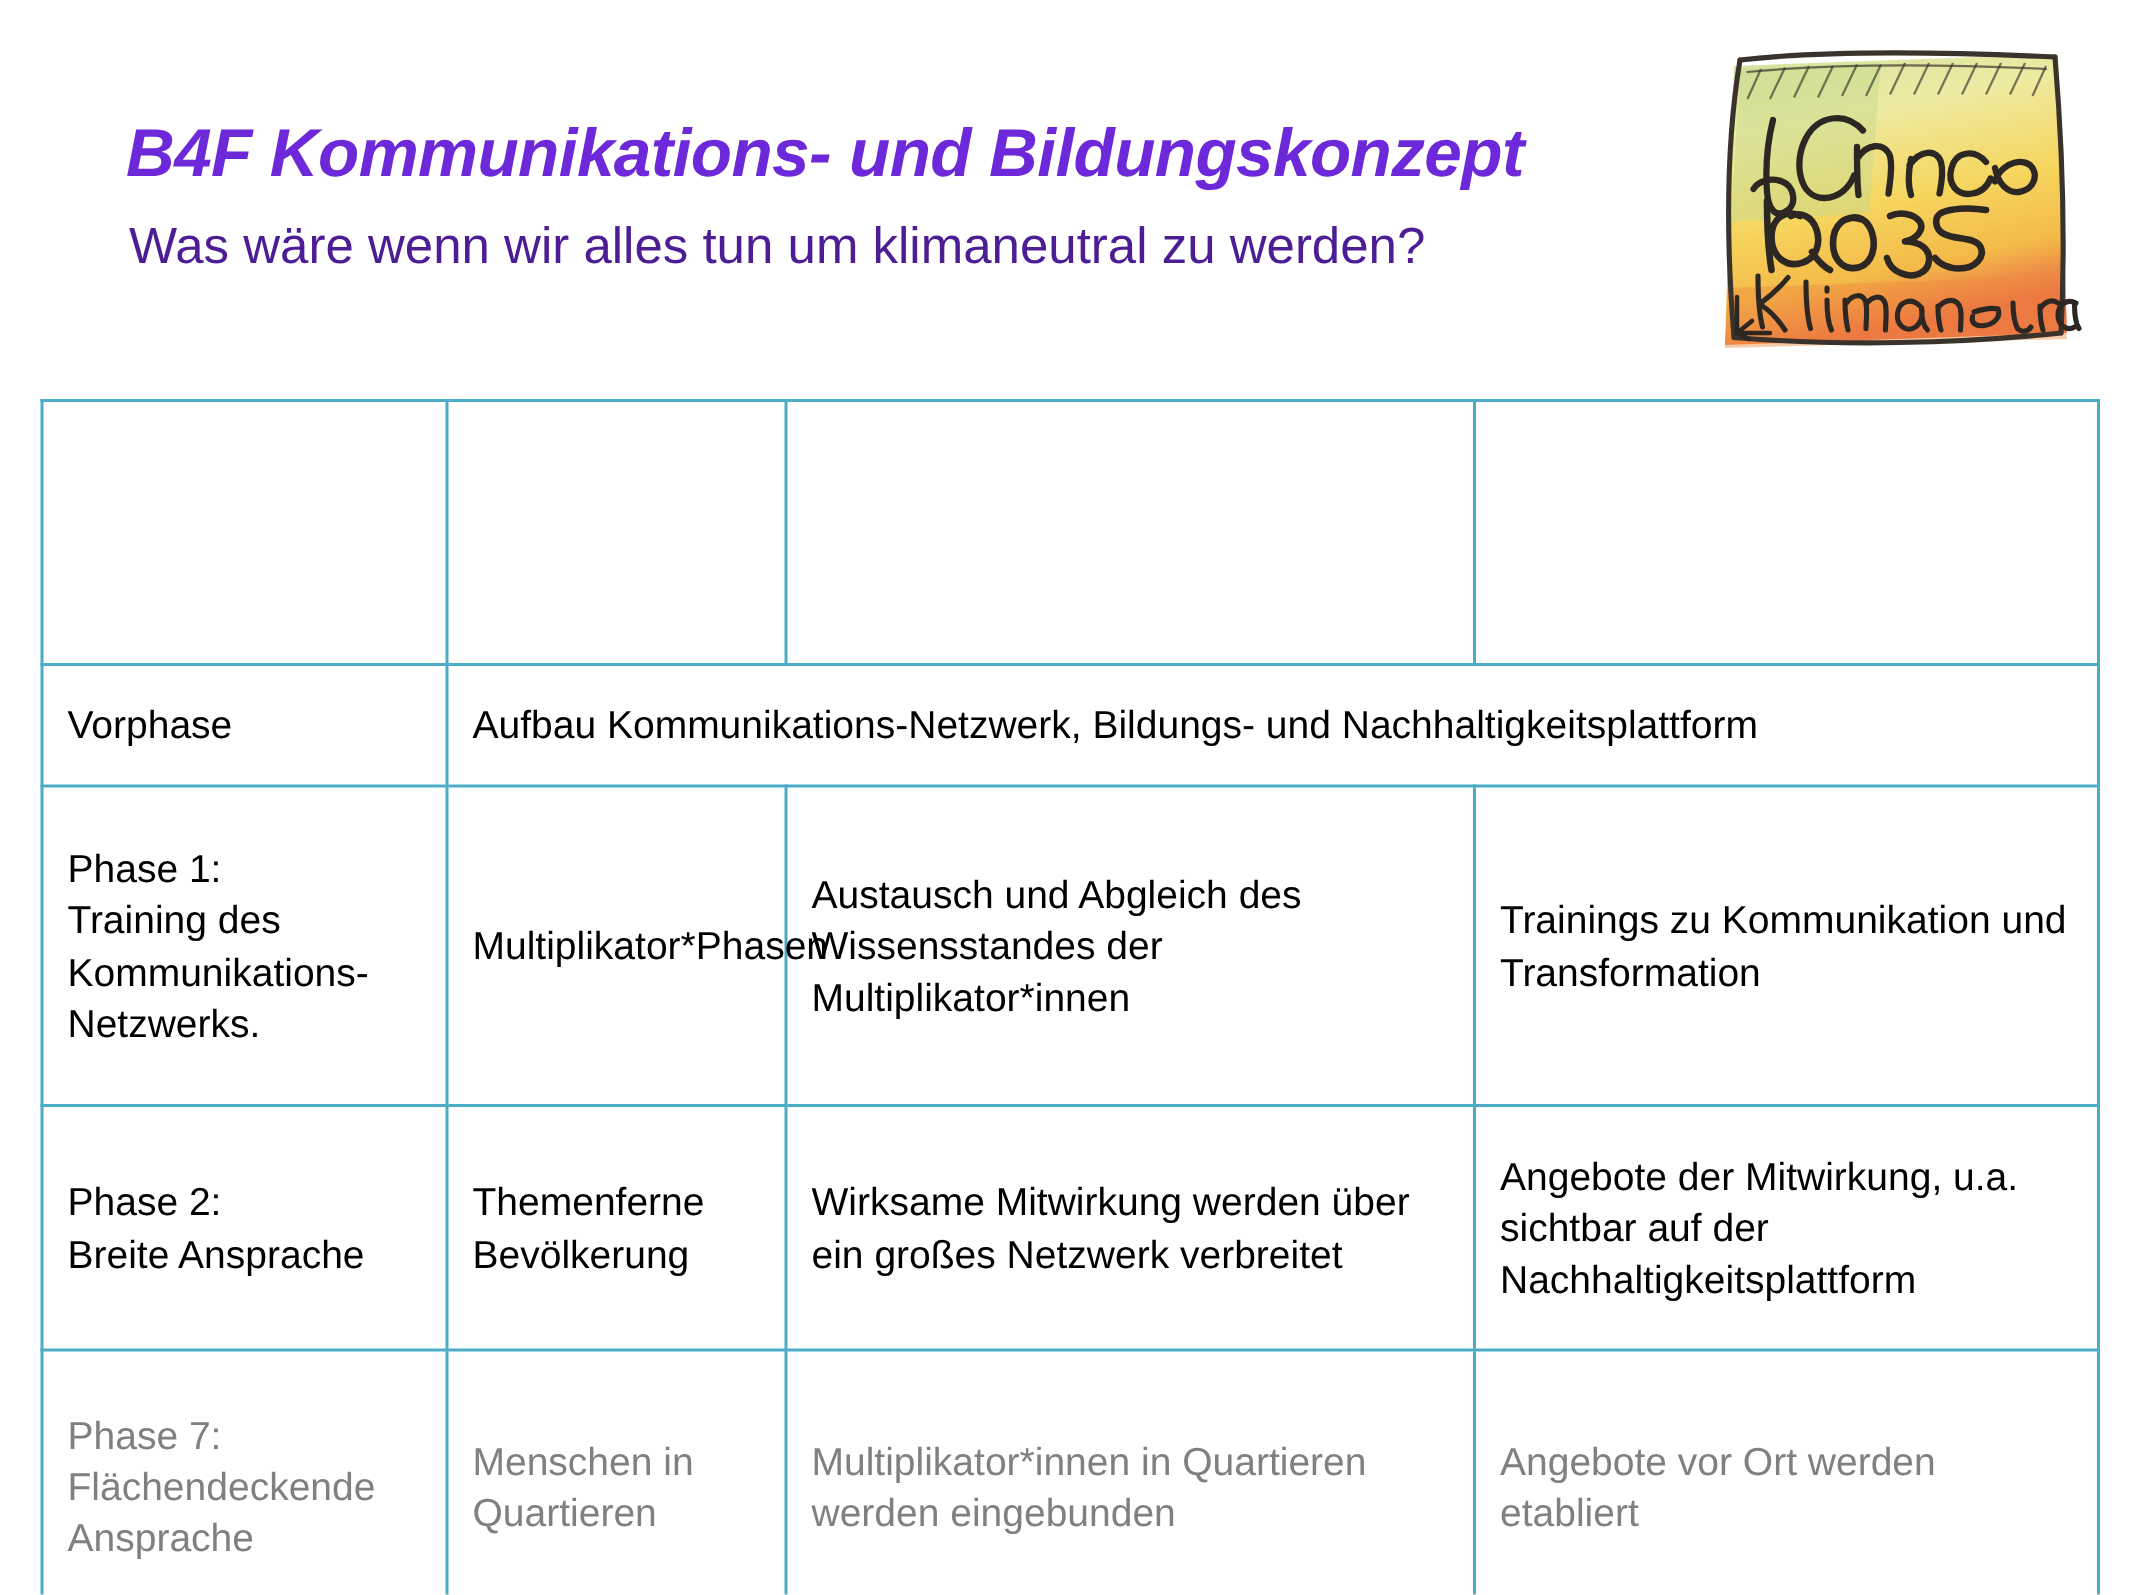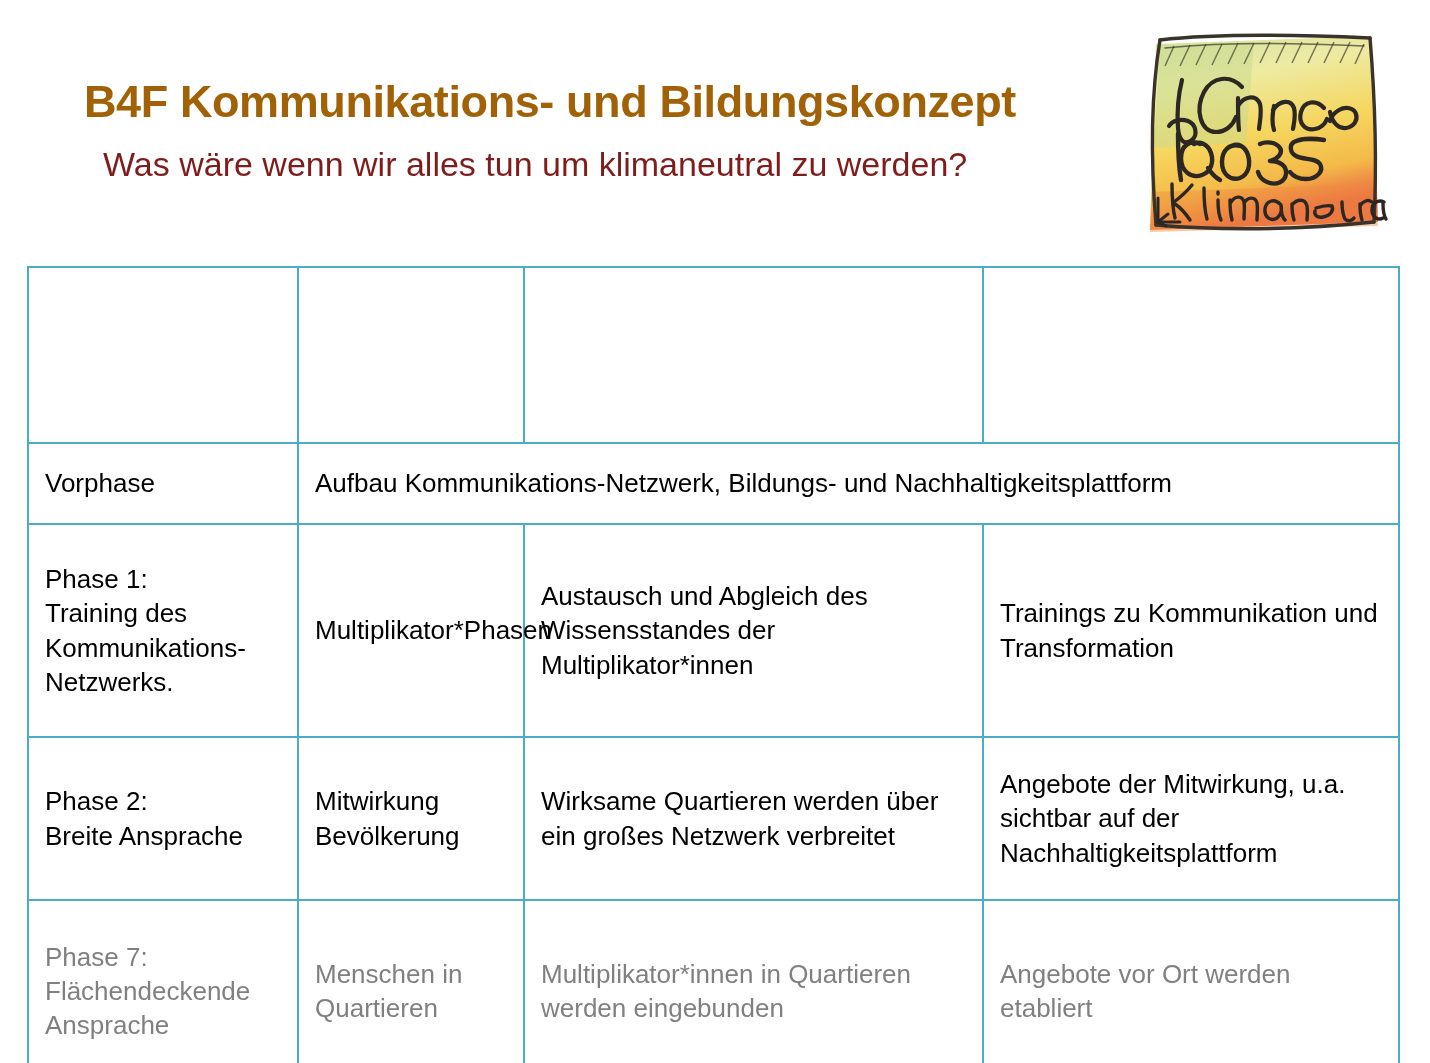--- a/index.html
+++ b/index.html
@@ -25,34 +25,34 @@
     width: 1430px;
     height: 250px;
   }
   #page-title {
     position: absolute;
     left: 84px;
     top: 78px;
     font-size: 45px;
     font-weight: bold;
     letter-spacing: -0.4px;
-    color: #a16207;
+    color: #6d28d9;
     white-space: nowrap;
     line-height: 1.05;
+    font-style: italic;
   }
   #page-subtitle {
     position: absolute;
     left: 86px;
     top: 147px;
     font-size: 34px;
     font-weight: normal;
-    color: #7f1d1d;
+    color: #4c1d95;
     white-space: nowrap;
     line-height: 1.05;
-    margin-left: 17px;
   }
 
   
   #logo {
     position: absolute;
     left: 1134px;
     top: 22px;
     width: 256px;
     height: 226px;
   }
@@ -235,22 +235,22 @@
       <td class="cell-multiline">Multiplikator*Phasen</td>
       <td class="cell-multiline">Austausch und Abgleich des Wissensstandes der Multiplikator*innen</td>
       <td class="cell-multiline">Trainings zu Kommunikation und Transformation</td>
     </tr>
 
     <tr class="row-tint row-phase2">
       <td>
         <span class="lbl-bold">Phase 2:</span><span class="cell-multiline">
 Breite Ansprache</span>
       </td>
-      <td class="cell-multiline">Mitwirkung Bevölkerung</td>
-      <td class="cell-multiline">Wirksame Quartieren werden über ein großes Netzwerk verbreitet</td>
+      <td class="cell-multiline">Themenferne Bevölkerung</td>
+      <td class="cell-multiline">Wirksame Mitwirkung werden über ein großes Netzwerk verbreitet</td>
       <td class="cell-multiline">Angebote der Mitwirkung, u.a. sichtbar auf der Nachhaltigkeitsplattform</td>
     </tr>
 
     <tr class="row-plain row-phase3">
       <td>
         <span class="lbl-bold">Phase 7</span><span class="cell-multiline">:
 Flächendeckende Ansprache</span>
       </td>
       <td class="cell-multiline">Menschen in Quartieren</td>
       <td class="cell-multiline">Multiplikator*innen in Quartieren werden eingebunden</td>

